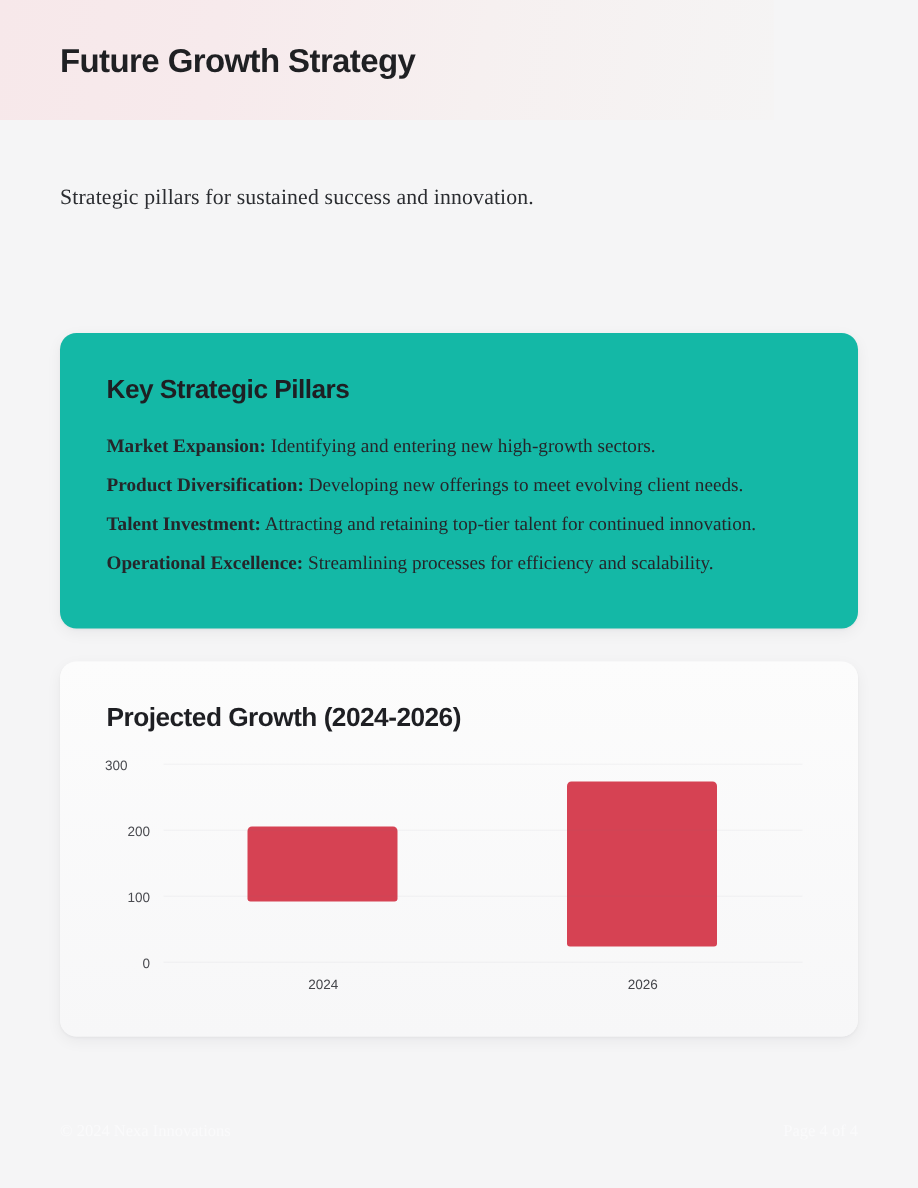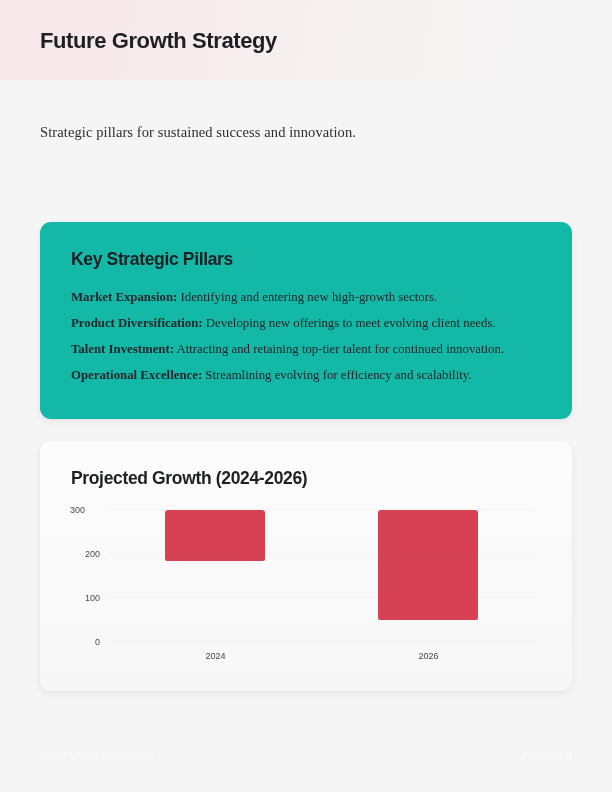--- a/index.html
+++ b/index.html
@@ -132,21 +132,21 @@
     display: flex;
     align-items: flex-end;
     justify-content: space-around;
   }
   .bar-slot {
     width: 30%;
     display: flex;
     flex-direction: column;
     align-items: center;
     height: 100%;
-    justify-content: flex-start;
+    justify-content: center;
   }
   .bar {
     width: 100px;
     background: #d64253;
     border-radius: 3px 3px 2px 2px;
   }
   .bar-tick {
     position: absolute;
     top: 100%;
     margin-top: 9px;
@@ -179,21 +179,21 @@
 <div class="title-block">
   <div class="page-subtitle">Strategic pillars for sustained success and innovation.</div>
 </div>
 
 <div class="card" id="pillars-card">
   <div class="card-title">Key Strategic Pillars</div>
   <div class="pillar-list" id="pillar-list">
       <div class="pillar-item"><span class="pillar-label">Market Expansion:</span><span> Identifying and entering new high-growth sectors.</span></div>
       <div class="pillar-item"><span class="pillar-label">Product Diversification:</span><span> Developing new offerings to meet evolving client needs.</span></div>
       <div class="pillar-item"><span class="pillar-label">Talent Investment:</span><span> Attracting and retaining top-tier talent for continued innovation.</span></div>
-      <div class="pillar-item"><span class="pillar-label">Operational Excellence:</span><span> Streamlining evolving for efficiency and scalability.</span></div>
+      <div class="pillar-item"><span class="pillar-label">Operational Excellence:</span><span> Streamlining processes for efficiency and scalability.</span></div>
     </div>
 </div>
 
 <div class="card" id="chart-card">
   <div class="card-title">Projected Growth (2024-2026)</div>
   <div class="chart-area">
     <div class="plot" id="plot">
       <div class="bars" id="bars">
           <div class="bar-slot">
             <div class="bar" style="height: 38.3333%; background: rgb(214, 66, 83);"></div>

